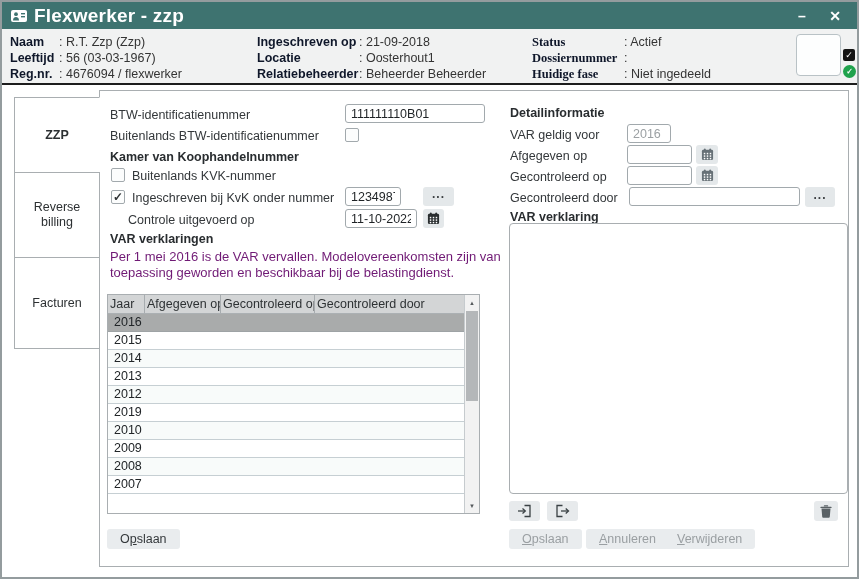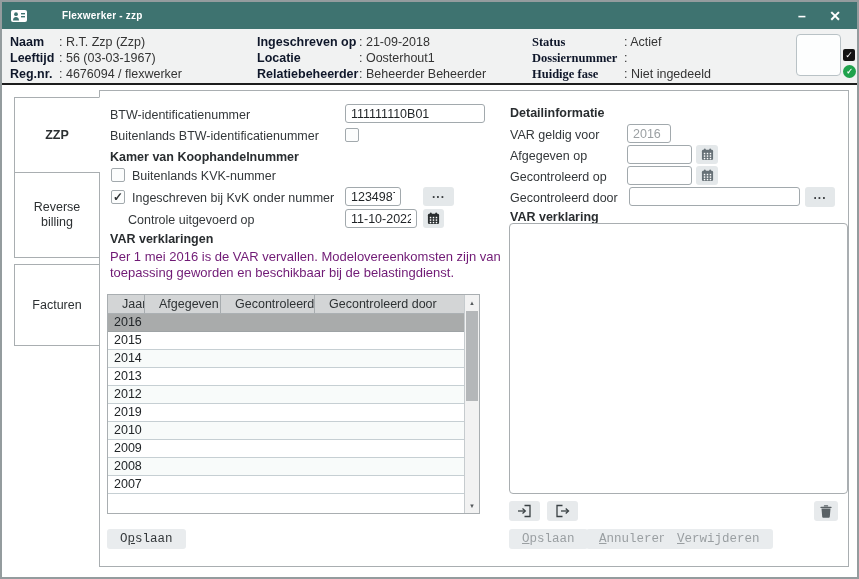--- a/index.html
+++ b/index.html
@@ -9,21 +9,21 @@
     position: relative; width: 859px; height: 579px;
     background: #ffffff; border: 2px solid #949c9e; overflow: hidden;
   }
   
   .titlebar {
     position: absolute; left: 0; top: 0; right: 0; height: 27px;
     background: #3E7370; color: #fff; display: flex; align-items: center;
     padding: 0 9px; gap: 7px;
   }
   .title-icon { display: inline-flex; }
-  .title-text { font-size: 10px; font-weight: bold; letter-spacing: .2px; flex: 1; margin-left: 28px; }
+  .title-text { font-size: 19px; font-weight: bold; letter-spacing: .2px; flex: 1; }
   .win-btn {
     width: 26px; height: 22px; display: flex; align-items: center; justify-content: center;
     color: #fff; font-size: 14px; font-weight: bold; cursor: default;
   }
   
   .headerband {
     position: absolute; left: 0; top: 27px; right: 0; height: 56px;
     background: #F1F2F2; border-bottom: 2px solid #1d1d1d;
   }
   .hfield { position: absolute; display: flex; font-size: 12.5px; color: #343434; white-space: nowrap; }
@@ -67,41 +67,41 @@
   }
   .inp.disabled { color: #9CA1A4; }
   .checkbox {
     position: absolute; width: 14px; height: 14px; background: #FCFDFD;
     border: 1px solid #A2A9AD; border-radius: 2px; z-index: 2;
     display: flex; align-items: center; justify-content: center;
   }
   .checkbox span { font-size: 12px; font-weight: bold; color: #2f3335; line-height: 12px; }
   .btn {
     position: absolute; height: 20px; background: #E9ECEE; border: none; border-radius: 3px;
-    font-family: Liberation Mono, monospace; font-size: 12.5px; color: #34383b;
+    font-family: Liberation Sans, sans-serif; font-size: 12.5px; color: #34383b;
     padding: 0 13px; z-index: 2; cursor: default;
   }
   .btn .uline { text-decoration: underline; }
   .btn.disabled { color: #9A9FA2; }
   .sq-btn {
     position: absolute; height: 19px; background: #E4E8EA; border: none; border-radius: 3px;
     display: flex; align-items: center; justify-content: center; z-index: 2; cursor: default;
   }
   .dots { font-size: 12px; font-weight: bold; color: #3a3e41; letter-spacing: 1px; line-height: 6px; padding-bottom: 5px; }
   .cal-dark { color: #2A2E30; }
   .cal-gray { color: #677177; }
   .note { position: absolute; font-size: 13px; color: #701a75; line-height: 16px; z-index: 2; white-space: nowrap; }
   
   .vtable {
     position: absolute; left: 105px; top: 292px; width: 373px; height: 220px;
     border: 1px solid #A9AEB1; background: #fff; z-index: 2; overflow: hidden;
   }
   .thead { display: flex; height: 19px; background: #D3D5D6; border-bottom: 1px solid #ABB0B3; width: 357px; }
   .th {
-    font-size: 12.5px; color: #2e3234; line-height: 18px; padding-left: 14px;
+    font-size: 12.5px; color: #2e3234; line-height: 18px; padding-left: 2px;
     border-right: 1px solid #A7ACAF; overflow: hidden; white-space: nowrap;
   }
   .th:last-child { border-right: none; }
   .th.c-jaar { width: 37px; }
   .th.c-afg { width: 76px; }
   .th.c-gop { width: 94px; }
   .th.c-gdr { flex: 1; }
   .trow {
     height: 18px; line-height: 17px; font-size: 12.5px; color: #212528;
     border-bottom: 1px solid #C6CFD3; padding-left: 6px; width: 357px;
@@ -197,21 +197,21 @@
   </div>
 
   <div class="main-panel"></div>
 
   <div class="vtab active" style="top:95px;height:76px">
     <span>ZZP</span>
   </div>
   <div class="vtab" style="top:170px;height:86px">
     <span>Reverse billing</span>
   </div>
-  <div class="vtab" style="top:262px;height:82px">
+  <div class="vtab" style="top:255px;height:92px">
     <span>Facturen</span>
   </div>
 
   <span class="lbl" style="left:108px;top:106px">BTW-identificatienummer</span>
   <input class="inp" style="left: 343px; top: 102px; width: 140px;" value="111111110B01">
 
   <span class="lbl" style="left:108px;top:127px">Buitenlands BTW-identificatienummer</span>
   <span class="checkbox" style="left:343px;top:126px"></span>
 
   <span class="sect" style="left:108px;top:148px">Kamer van Koophandelnummer</span>

